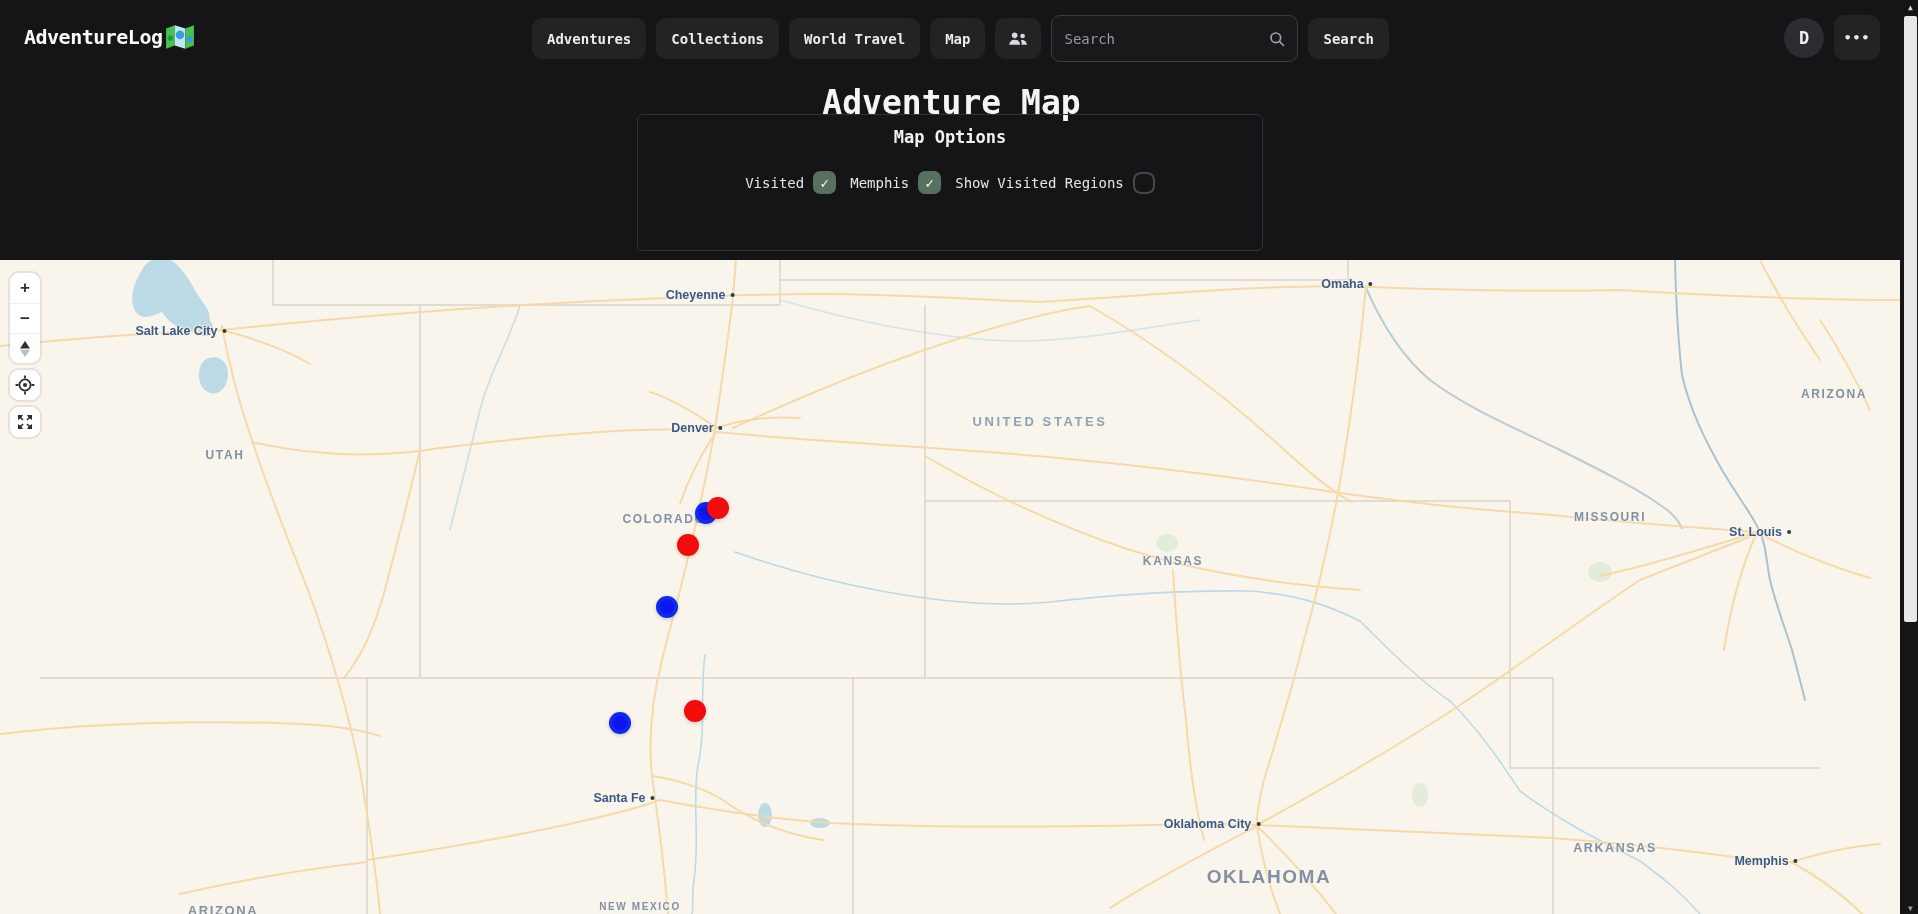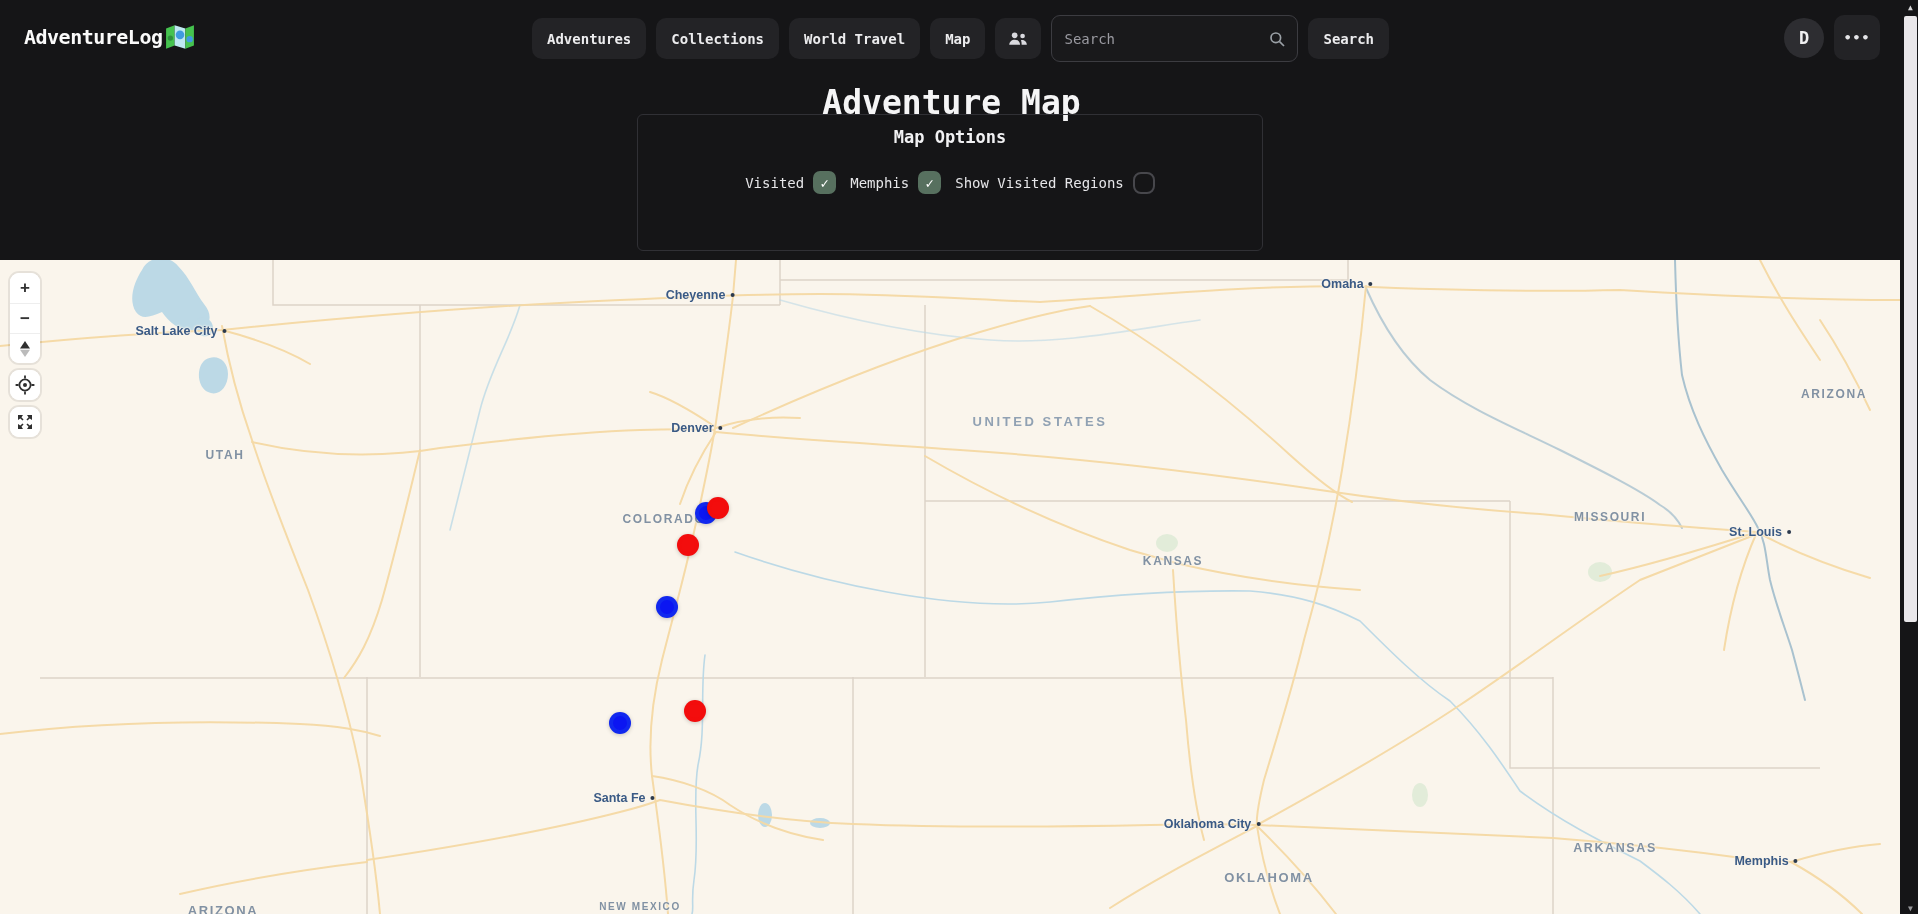--- a/index.html
+++ b/index.html
@@ -149,21 +149,21 @@
       <path d="M1760,0 C1780,40 1800,70 1820,100"></path>
     </g>
   </svg>
 
   <div>
       <div class="maplabel state" style="left: 225px; top: 195px;">UTAH</div>
       <div class="maplabel state" style="left: 664px; top: 259px;">COLORADO</div>
       <div class="maplabel state" style="left: 1173px; top: 301px;">KANSAS</div>
       <div class="maplabel state" style="left: 1610px; top: 257px;">MISSOURI</div>
       <div class="maplabel state" style="left: 1834px; top: 134px;">ARIZONA</div>
-      <div class="maplabel state" style="left: 1269px; top: 617px; font-size: 13px;">OKLAHOMA</div>
+      <div class="maplabel state" style="left: 1269px; top: 617px; font-size: 19px;">OKLAHOMA</div>
       <div class="maplabel state" style="left: 1615px; top: 588px; font-size: 12.5px;">ARKANSAS</div>
       <div class="maplabel state" style="left: 223px; top: 650px; font-size: 13px;">ARIZONA</div>
       <div class="maplabel state" style="left: 640px; top: 646px; font-size: 10px;">NEW MEXICO</div>
       <div class="maplabel country" style="left: 1040px; top: 161px;">UNITED STATES</div>
       <div class="maplabel city" style="left: 181px; top: 71px;">Salt Lake City<span class="citydot"></span></div>
       <div class="maplabel city" style="left: 700px; top: 35px;">Cheyenne<span class="citydot"></span></div>
       <div class="maplabel city" style="left: 697px; top: 168px;">Denver<span class="citydot"></span></div>
       <div class="maplabel city" style="left: 1347px; top: 24px;">Omaha<span class="citydot"></span></div>
       <div class="maplabel city" style="left: 1760px; top: 272px;">St. Louis<span class="citydot"></span></div>
       <div class="maplabel city" style="left: 624px; top: 538px;">Santa Fe<span class="citydot"></span></div>

